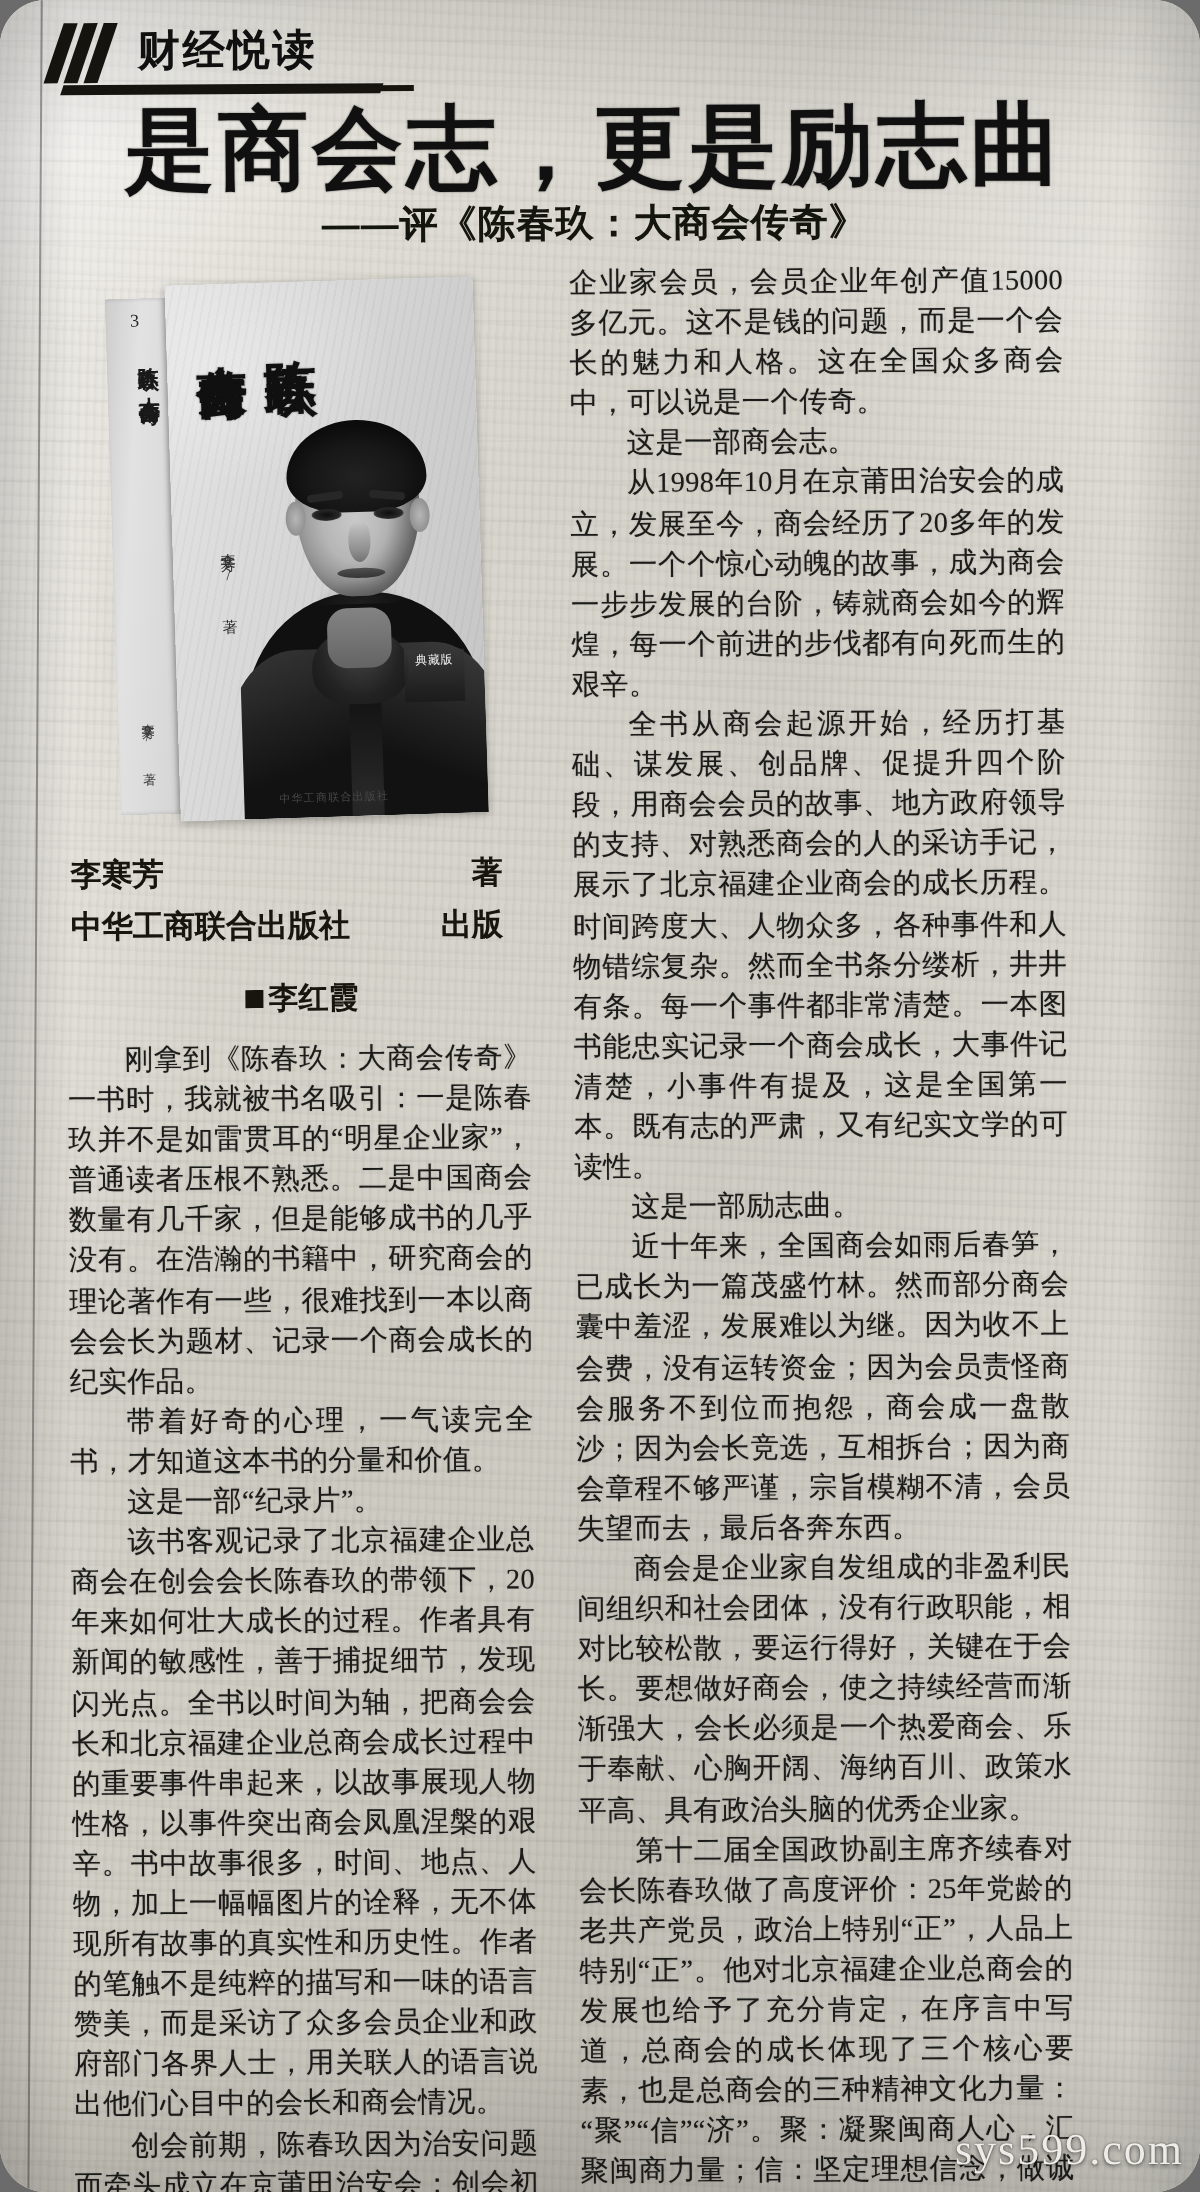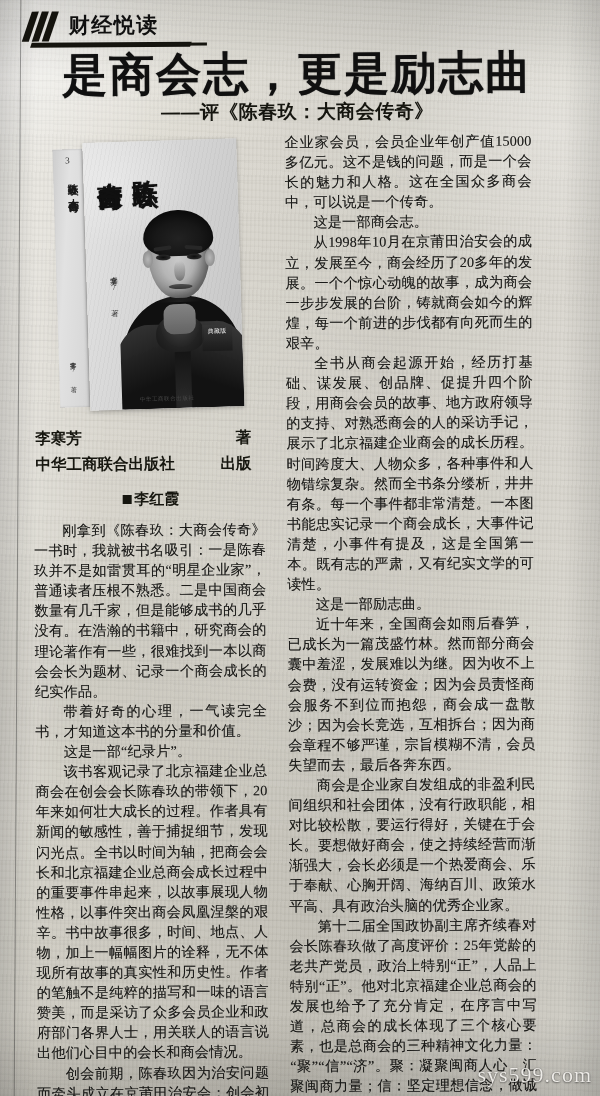--- a/index.html
+++ b/index.html
@@ -9,20 +9,21 @@
     background: #6b6b6b;
   }
   #page {
     position: relative;
     width: 600px;
     height: 1096px;
     overflow: hidden;
     background: #d7d4cb;
     font-family: "Liberation Serif", "DejaVu Serif", serif;
     color: #20201e;
+    border-radius: 23px;
   }
 
   
   .paper-base {
     position: absolute; inset: 0;
     background:
       linear-gradient(97deg, rgba(255,255,255,0.50) 0%, rgba(255,255,255,0.05) 22%, rgba(0,0,0,0.05) 58%, rgba(255,255,255,0.22) 100%),
       linear-gradient(180deg, #e4e2da 0%, #dedbd2 13%, #d9d6cd 34%, #d4d1c7 56%, #cfccc2 76%, #c9c6bc 100%);
   }
   .paper-grain {

